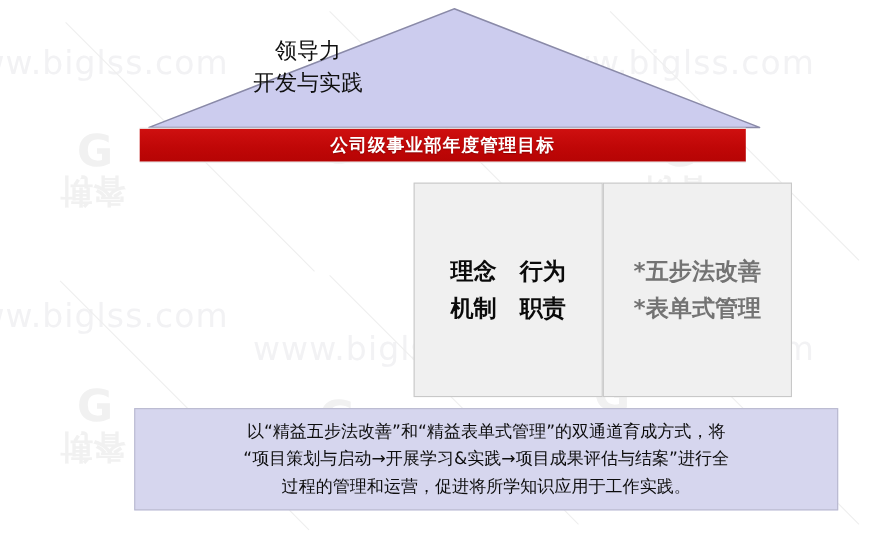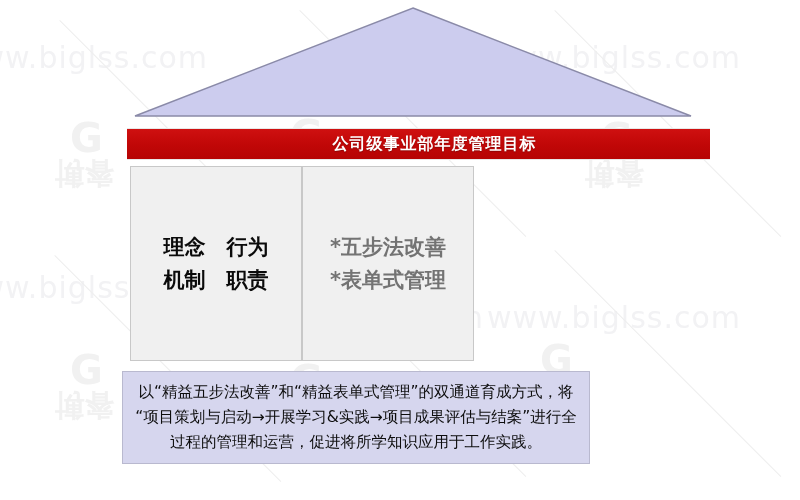--- a/index.html
+++ b/index.html
@@ -88,51 +88,50 @@
     line-height: 1.45;
     color: #101010;
     font-family: "DejaVu Sans", sans-serif;
     z-index: 4;
   }
 
   
   .banner {
     position: absolute;
     left: 127px;
-    top: 128px;
+    top: 116px;
     width: 551px;
     height: 30px;
     background: linear-gradient(to bottom, #cf1010 0%, #c00707 55%, #b60404 100%);
     border-top: 1px solid #e8e8e8;
     border-bottom: 1px solid #e8e8e8;
     z-index: 5;
     display: flex;
     align-items: center;
     justify-content: center;
-    padding-left: 32px;
   }
   .banner-text {
     color: #ffffff;
     font-weight: bold;
     font-size: 16px;
     letter-spacing: 1px;
     font-family: "DejaVu Sans", sans-serif;
     text-shadow: 0 1px 1px rgba(0,0,0,0.25);
   }
 
   
   .pillars {
     position: absolute;
     left: 130px;
     top: 166px;
     width: 590px;
     height: 195px;
     z-index: 5;
     display: flex;
-    justify-content: flex-start;
+    justify-content: flex-end;
   }
   .pillar {
     width: 172px;
     height: 195px;
     background: #f0f0f0;
     border: 1px solid #c8c8c8;
     box-sizing: border-box;
     display: flex;
     align-items: center;
     justify-content: center;
@@ -146,21 +145,21 @@
     white-space: pre-line;
   }
   .pillar-text.black { color: #0a0a0a; }
   .pillar-text.navy  { color: #737373; }
 
   
   .foundation {
     position: absolute;
     left: 122px;
     top: 371px;
-    width: 468px;
+    width: 640px;
     height: 93px;
     background: #d6d6ee;
     border: 1px solid #b9b9cf;
     box-sizing: border-box;
     z-index: 5;
     display: flex;
     align-items: center;
     justify-content: center;
   }
   .foundation-text {
@@ -214,20 +213,22 @@
     <div class="wm-diag" style="left:300px; top:250px; transform: rotate(45deg);"></div>
     <div class="wm-diag" style="left:555px; top:250px; transform: rotate(45deg);"></div>
   </div>
 
   <div class="roof">
     <svg width="560" height="112" viewBox="0 0 560 112">
       <polygon points="280,2 558,110 2,110" fill="#ccccee" stroke="#8a8aa8" stroke-width="1.4"></polygon>
     </svg>
   </div>
   <div class="roof-text">
+    <div>领导力</div>
+    <div>开发与实践</div>
   </div>
 
   <div class="banner">
     <span class="banner-text">公司级事业部年度管理目标</span>
   </div>
 
   <div class="pillars">
     <div class="pillar">
       <div class="pillar-text black">理念　行为
 机制　职责</div>

